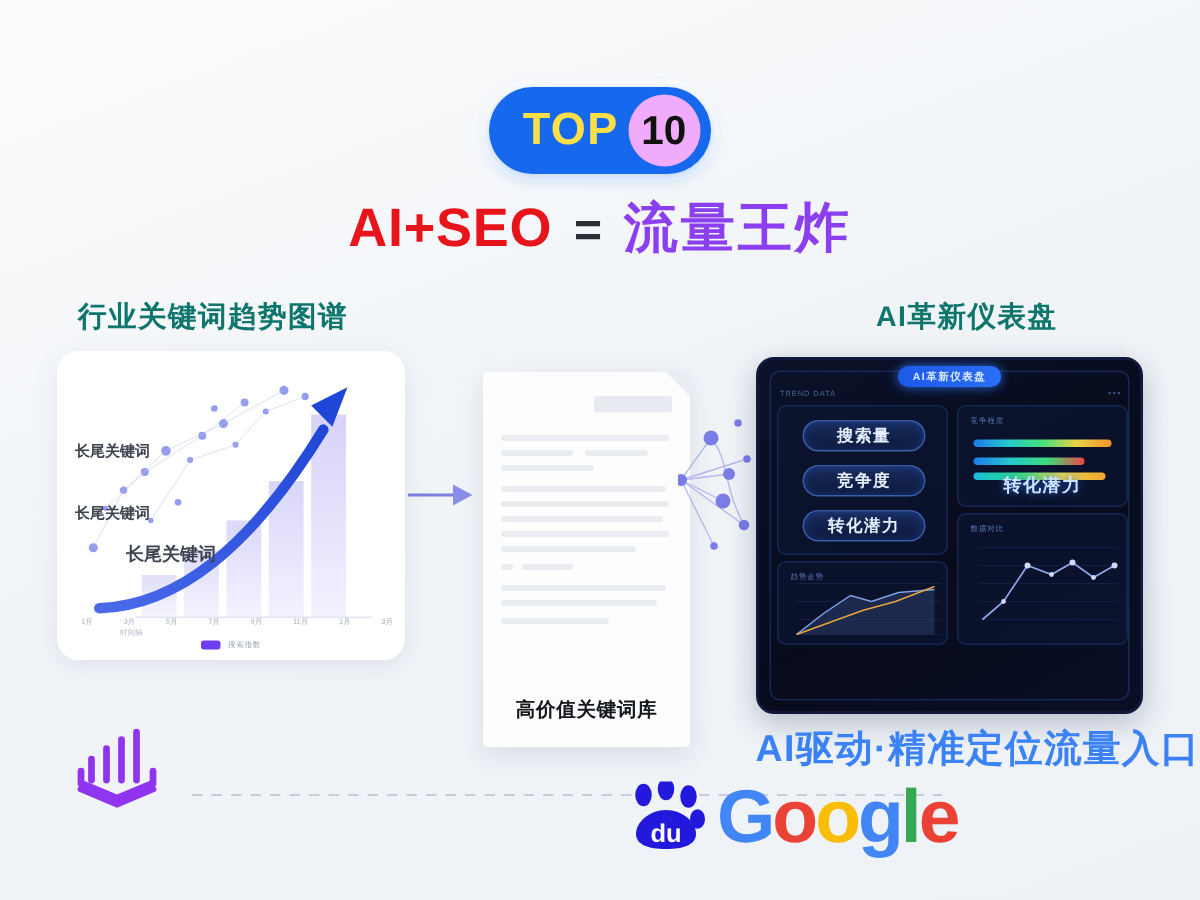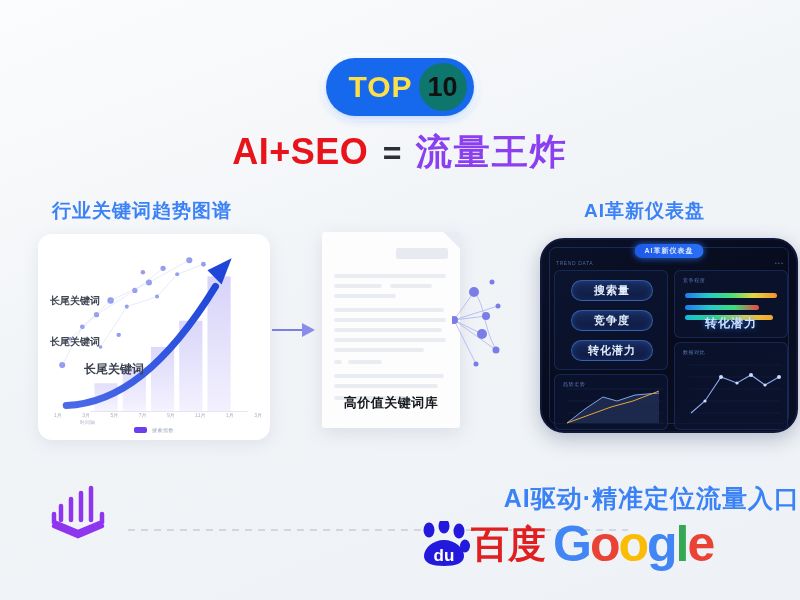--- a/index.html
+++ b/index.html
@@ -17,33 +17,33 @@
     display:flex; align-items:center; gap:6px;
     background:#1668ec; border-radius:30px;
     padding:5px 7px 5px 22px;
     box-shadow:0 3px 10px rgba(22,104,236,.28), 0 0 0 5px rgba(255,255,255,.75);
   }
   .badge-top {
     color:#fde047; font-size:30px; font-weight:bold; letter-spacing:1px; line-height:1;
   }
   .badge-num {
     width:48px; height:48px; border-radius:50%;
-    background:#0f766e; color:#111111;
+    background:#f0abfc; color:#111111;
     font-size:27px; font-weight:bold;
     display:flex; align-items:center; justify-content:center; line-height:1;
   }
 
   
   .headline { position:absolute; left:0; right:0; top:128px; text-align:center; white-space:nowrap; }
   .hl-red    { color:#e8141b; font-size:36px; font-weight:bold; letter-spacing:.5px; }
   .hl-eq     { color:#2b2f36; font-size:32px; font-weight:bold; margin:0 10px; }
   .hl-purple { color:#8b3ff0; font-size:36px; font-weight:bold; letter-spacing:2px; }
 
   
-  .cap { position:absolute; font-size:19px; font-weight:bold; color:#3b82f6; letter-spacing:1px; }
+  .cap { position:absolute; font-size:19px; font-weight:bold; color:#0f766e; letter-spacing:1px; }
   .cap-left  { left:52px;  top:198px; }
   .cap-right { left:584px; top:198px; }
 
   
   .card-left {
     position:absolute; left:38px; top:234px; width:232px; height:206px;
     background:#ffffff; border-radius:14px;
     box-shadow:0 4px 16px rgba(120,130,160,.14);
     overflow:hidden;
   }
@@ -60,46 +60,45 @@
   .legend-tx { font-size:5px; color:#9aa3b4; letter-spacing:.5px; }
   .xaxis { position:absolute; left:16px; right:8px; bottom:22px; display:flex; justify-content:space-between; }
   .xaxis span { font-size:5px; color:#a8b0c0; }
   .xlab { position:absolute; left:42px; bottom:15px; font-size:5px; color:#b3bac8; }
 
   
   .arrow-mid { position:absolute; left:272px; top:322px; }
 
   
   .card-doc {
-    position:absolute; left:322px; top:232px; width:138px; height:196px;
+    position:absolute; left:322px; top:248px; width:138px; height:250px;
     background:#fdfdfe; border-radius:3px;
     box-shadow:0 5px 18px rgba(120,130,160,.18);
     text-decoration:underline;
   }
   .doc-fold { position:absolute; right:0; top:0; width:16px; height:16px;
     background:linear-gradient(225deg,#e9ecf3 50%, transparent 50%); }
   .doc-chip { position:absolute; right:12px; top:16px; width:52px; height:11px;
     background:#e7eaf0; border-radius:2px; }
   .doc-line { position:absolute; left:12px; height:4px; background:#e9ecf1; border-radius:2px; }
   .doc-label {
     position:absolute; left:0; right:0; bottom:16px; text-align:center;
     font-size:13px; font-weight:bold; color:#15181d; letter-spacing:.5px;
   }
 
   
   .nodes { position:absolute; left:452px; top:276px; }
 
   
   .dash {
-    position:absolute; left:504px; top:238px; width:258px; height:195px;
+    position:absolute; left:504px; top:238px; width:258px; height:238px;
     background:linear-gradient(150deg,#0b1128 0%,#070b1c 55%,#0a0f24 100%);
-    border-radius:24px; border:2px solid #11183a;
+    border-radius:12px; border:2px solid #11183a;
     box-shadow:0 6px 20px rgba(30,45,90,.28);
     overflow:hidden;
-    margin-left:36px;
   }
   .dash-inner { position:absolute; inset:7px; border:1px solid rgba(60,110,220,.28); border-radius:7px; }
   .dash-badge {
     position:absolute; left:50%; transform:translateX(-50%); top:4px;
     background:linear-gradient(90deg,#1e59e8,#2a6ff5);
     color:#dbe9ff; font-size:7px; font-weight:bold;
     padding:2px 10px; border-radius:8px; letter-spacing:1px;
     box-shadow:0 0 7px rgba(45,120,255,.85);
   }
   .dash-brand { position:absolute; left:14px; top:20px; font-size:5px; color:#4a6699; letter-spacing:.6px; }
@@ -360,21 +359,20 @@
       <svg width="52" height="46" viewBox="0 0 52 46">
         <g fill="#2319dc">
           <ellipse cx="11" cy="9" rx="5.5" ry="7.5"></ellipse>
           <ellipse cx="26" cy="5" rx="5.5" ry="7.5"></ellipse>
           <ellipse cx="41" cy="10" rx="5.5" ry="7.5"></ellipse>
           <ellipse cx="47" cy="25" rx="5" ry="6.5"></ellipse>
           <path d="M26,19 C37,19 46,27 46,35 C46,42 38,45 26,45 C14,45 6,42 6,35 C6,27 15,19 26,19 Z"></path>
         </g>
         <text x="26" y="40" font-size="17" font-weight="bold" fill="#ffffff" text-anchor="middle" font-family="Liberation Sans, sans-serif">du</text>
       </svg>
-      <span class="baidu-cn">百度</span>
     </div>
     <div class="google">
       <span class="g-b">G</span>
       <span class="g-r">o</span>
       <span class="g-y">o</span>
       <span class="g-b">g</span>
       <span class="g-g">l</span>
       <span class="g-r">e</span>
     </div>
   </div>

